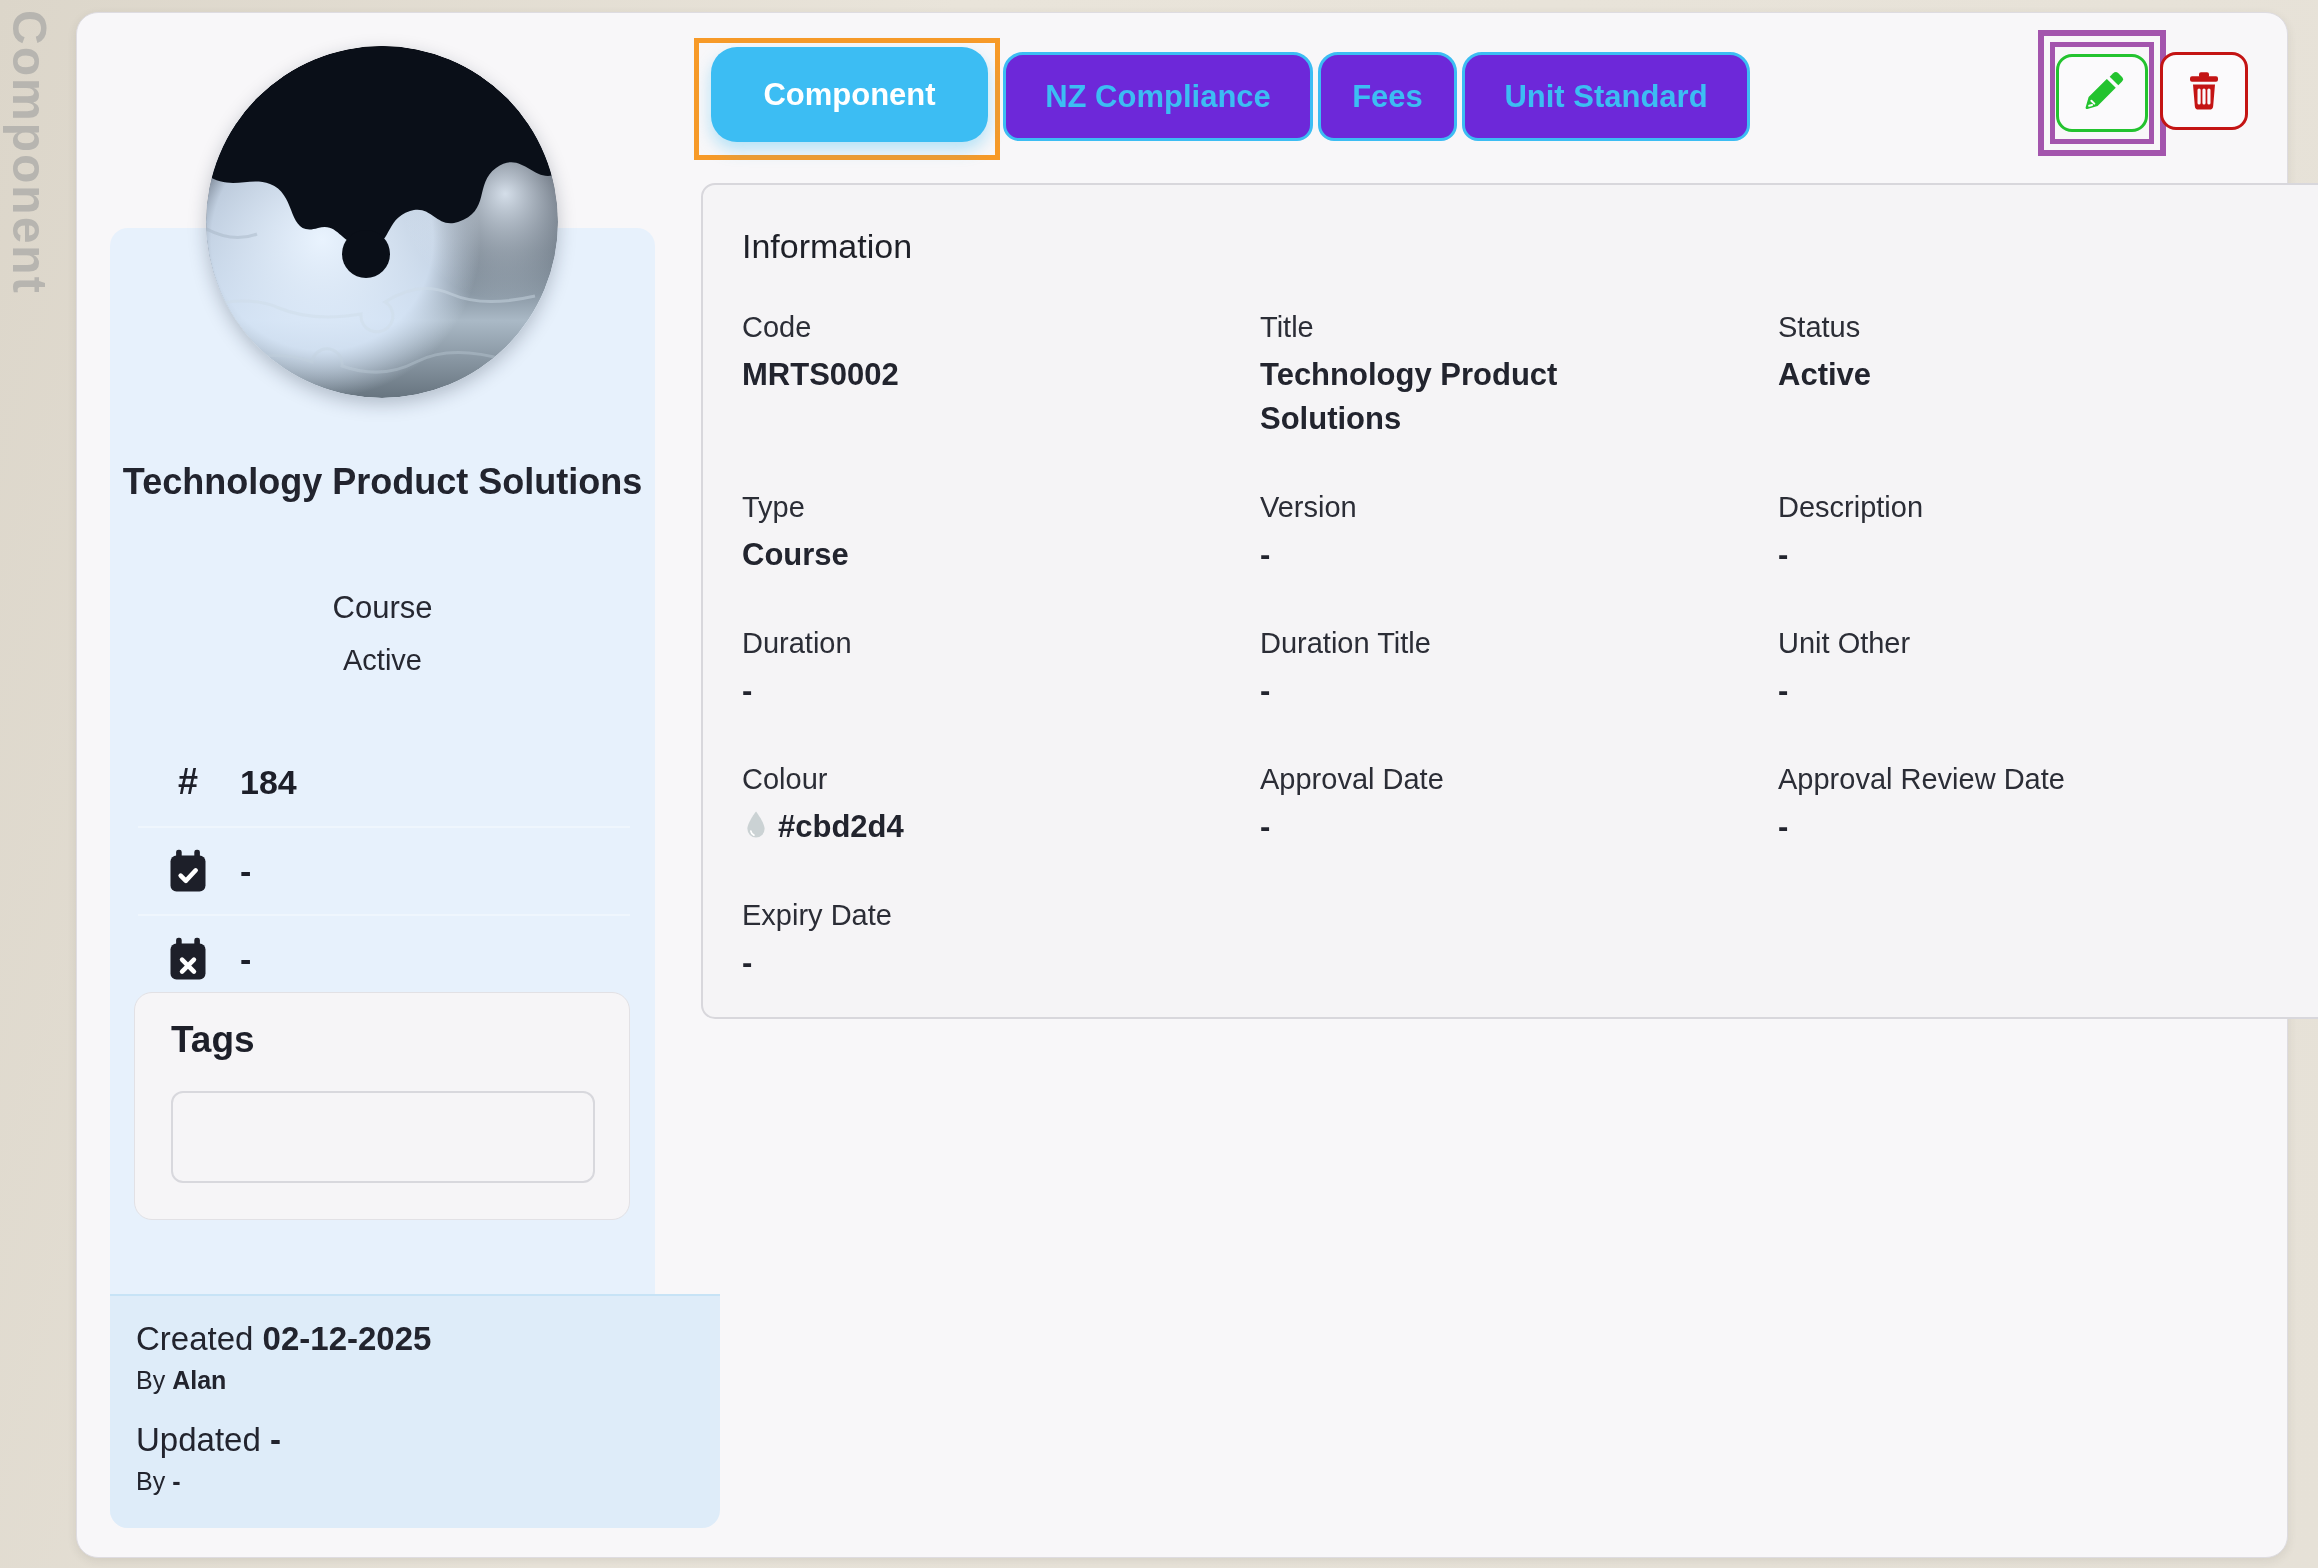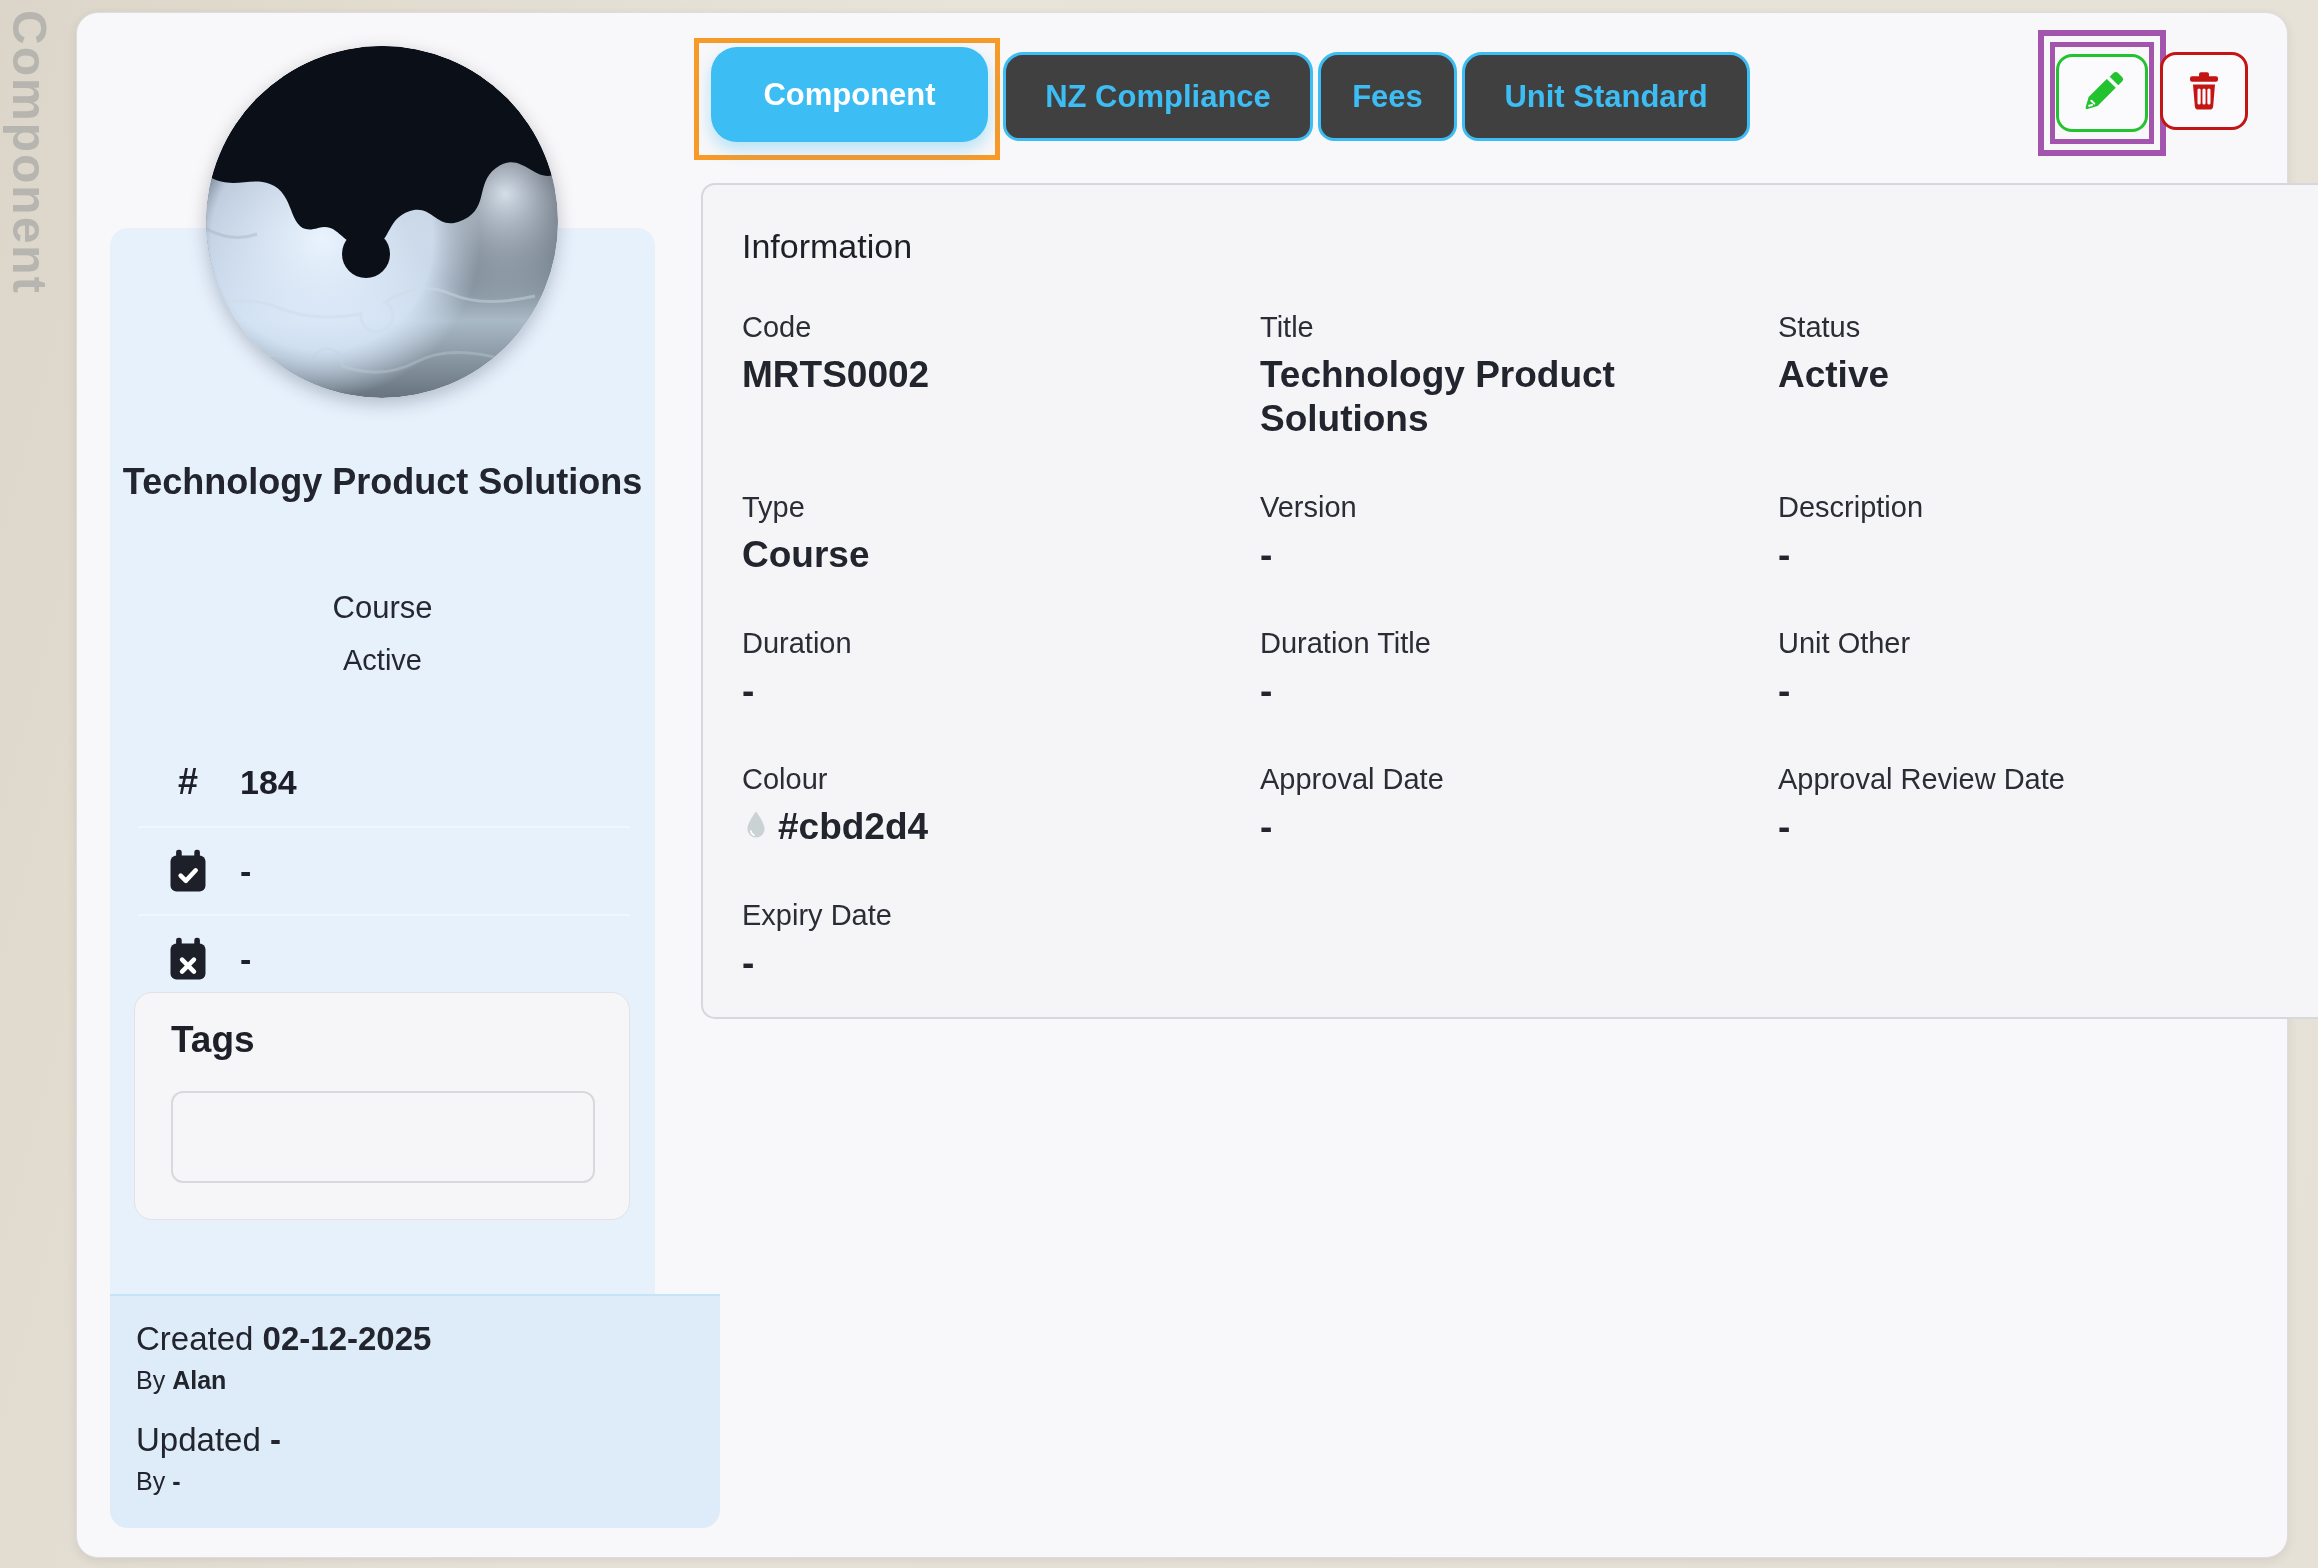--- a/index.html
+++ b/index.html
@@ -78,21 +78,21 @@
     border:5px solid #f79a28;
   }
   .tab { position:absolute; display:flex; align-items:center; justify-content:center;
     font-size:31px; font-weight:700; cursor:pointer; }
   .tab-active {
     left:711px; top:47px; width:277px; height:95px;
     background:#3cbdf3; color:#ffffff; border-radius:26px;
     box-shadow:0 8px 16px rgba(60,189,243,.35);
   }
   .tab-inactive {
-    background:#404040; color:#3cbdf3; border:3px solid #3cbdf3;
+    background:#6d28d9; color:#3cbdf3; border:3px solid #3cbdf3;
     border-radius:20px 20px 16px 16px; top:52px; height:89px;
   }
   .tab-nz   { left:1003px; width:310px; }
   .tab-fees { left:1318px; width:139px; }
   .tab-unit { left:1462px; width:288px; }
 
   
   .hl-purple-outer {
     position:absolute; left:2038px; top:30px; width:128px; height:126px;
     border:6px solid #a355ad; padding:6px;
@@ -118,21 +118,21 @@
     background:#f5f4f6; border:2px solid #d8d7dc; border-radius:14px;
   }
   .info-title { position:absolute; left:39px; top:42px; font-size:34px; font-weight:500; color:#1e2028; }
   .info-edit-icon { position:absolute; right:38px; top:40px; color:#5ed573; cursor:pointer; }
 
   .info-grid {
     position:absolute; left:39px; top:124px; width:1470px;
     display:grid; grid-template-columns:518px 518px 434px; row-gap:48px;
   }
   .field-label { font-size:29px; color:#2b2d36; line-height:36px; }
-  .field-value { font-size:37px; font-weight:700; color:#22242e; line-height:44px; margin-top:8px; max-width:380px; }
+  .field-value { font-size:31px; font-weight:700; color:#22242e; line-height:44px; margin-top:8px; max-width:380px; }
   .colour-value { display:flex; align-items:center; gap:8px; }
 </style>
 </head>
 <body>
 
 <div class="vertical-label">Component</div>
 
 <div class="main-card"></div>
 
 <div class="profile-panel"></div>

